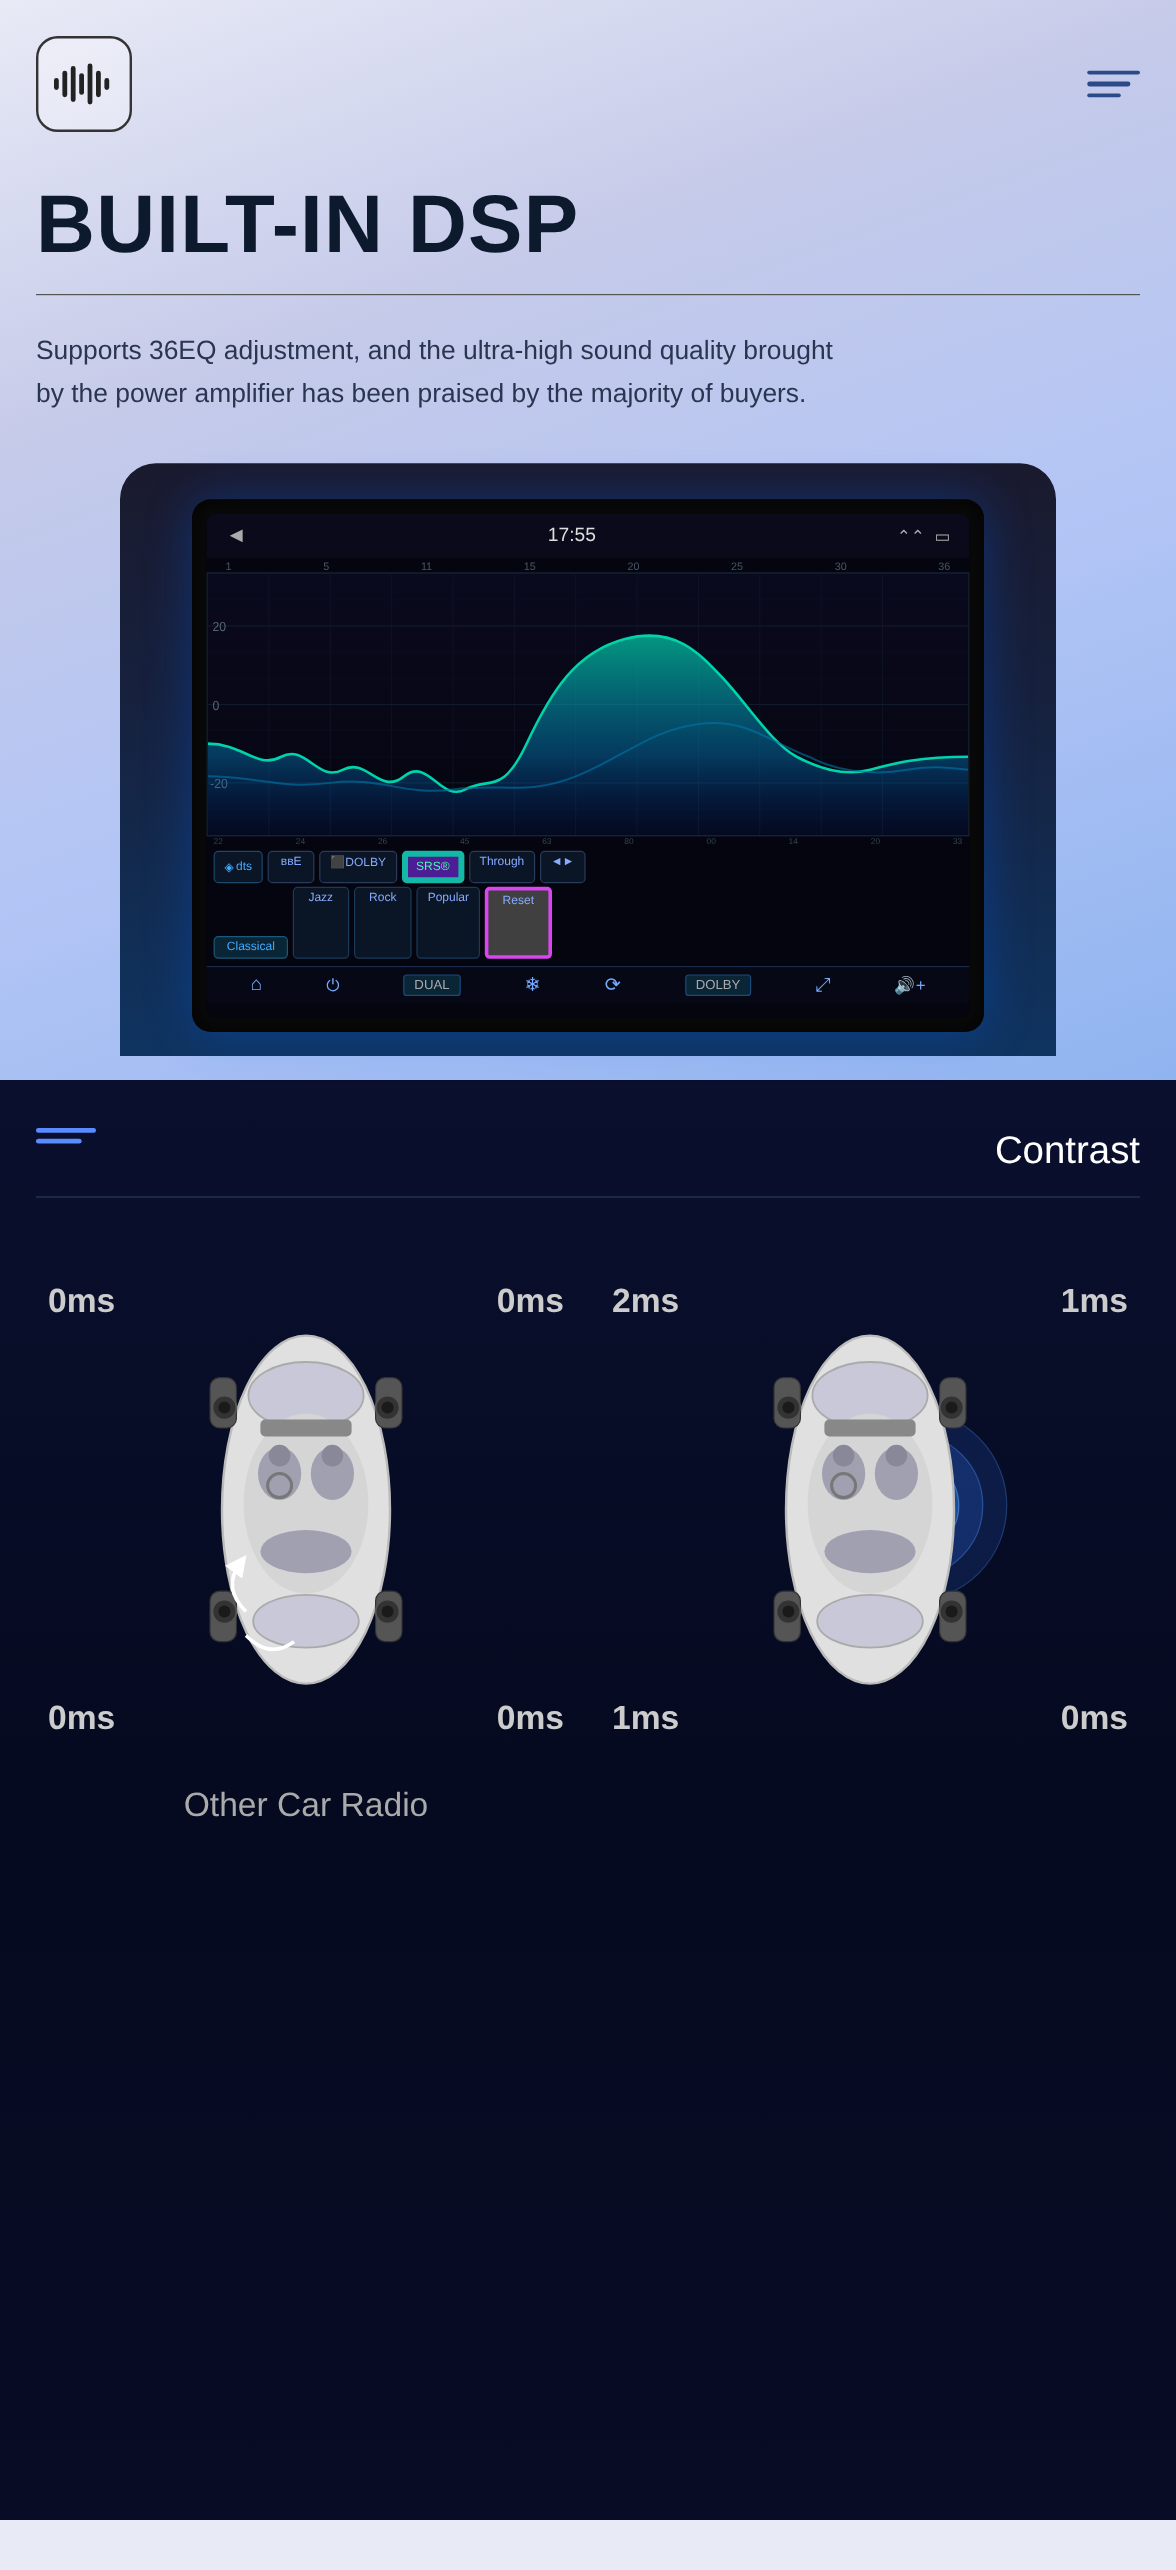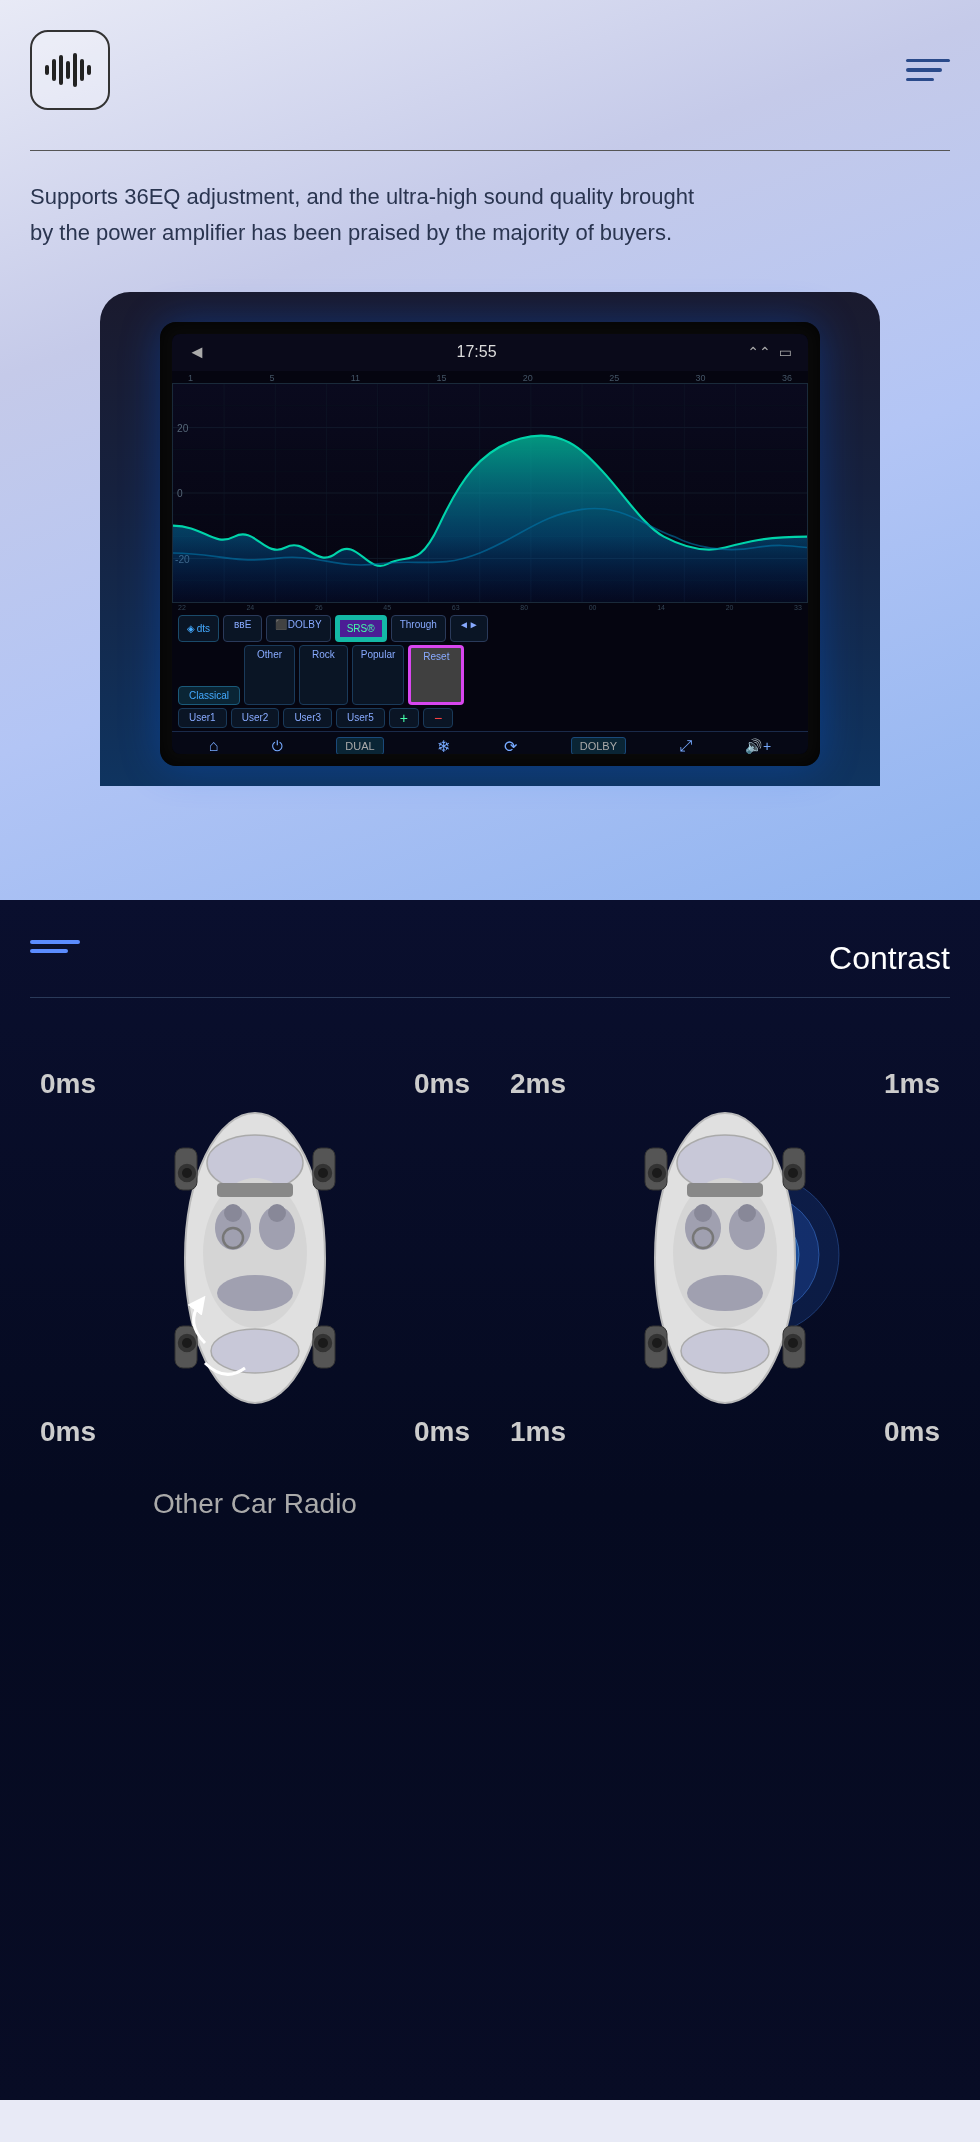--- a/index.html
+++ b/index.html
@@ -284,20 +284,21 @@
       </svg>
     </div>
 
     <div class="hamburger-icon">
       <span></span>
       <span></span>
       <span></span>
     </div>
   </div>
 
+  <h1 class="page-title">BUILT-IN DSP</h1>
 
   <hr class="divider">
 
   <p class="description">Supports 36EQ adjustment, and the ultra-high sound quality brought by the power amplifier has been praised by the majority of buyers.</p>
 
   <div class="car-display-wrapper">
     <div class="car-display-outer">
       <div class="car-display-bezel">
         <div class="car-screen">
 
@@ -387,32 +388,24 @@
                   <span>dts</span>
               </div>
               <div style="background:#0a1525;border:1px solid #2a3a5a;border-radius:4px;color:#8af;font-size:10px;padding:3px 10px;">ввЕ</div>
               <div style="background:#0a1525;border:1px solid #2a3a5a;border-radius:4px;color:#8af;font-size:10px;padding:3px 8px;">⬛DOLBY</div>
               <div style="background:#4c1d95;border:5px solid #14b8a6;border-radius:4px;color:#4fa;font-size:10px;padding:3px 7px;">SRS®</div>
               <div style="background:#0a1525;border:1px solid #2a3a5a;border-radius:4px;color:#8af;font-size:10px;padding:3px 8px;">Through</div>
               <div style="background:#0a1525;border:1px solid #2a3a5a;border-radius:4px;color:#8af;font-size:10px;padding:3px 8px;">◄►</div>
             </div>
             <div style="display:flex;gap:4px;margin-bottom:3px;">
               <div style="background:#0a2535;border:1px solid #1a5a7a;border-radius:4px;color:#4af;font-size:10px;padding:3px 10px;margin-top:41px;">Classical</div>
-              <div style="background:#0a1525;border:1px solid #1a3a5a;border-radius:4px;color:#8af;font-size:10px;padding:3px 12px;">Other</div>
+              <div style="background:#0a1525;border:1px solid #1a3a5a;border-radius:4px;color:#8af;font-size:10px;padding:3px 12px;">Jazz</div>
               <div style="background:#0a1525;border:1px solid #1a3a5a;border-radius:4px;color:#8af;font-size:10px;padding:3px 12px;">Rock</div>
               <div style="background:#0a1525;border:1px solid #1a3a5a;border-radius:4px;color:#8af;font-size:10px;padding:3px 8px;">Popular</div>
               <div style="background:#404040;border:3px solid #d946ef;border-radius:4px;color:#8af;font-size:10px;padding:3px 12px;">Reset</div>
-            </div>
-            <div style="display:flex;gap:4px;">
-              <div style="background:#0a1525;border:1px solid #1a3a5a;border-radius:4px;color:#8af;font-size:10px;padding:3px 10px;">User1</div>
-              <div style="background:#0a1525;border:1px solid #1a3a5a;border-radius:4px;color:#8af;font-size:10px;padding:3px 10px;">User2</div>
-              <div style="background:#0a1525;border:1px solid #1a3a5a;border-radius:4px;color:#8af;font-size:10px;padding:3px 10px;">User3</div>
-              <div style="background:#0a1525;border:1px solid #1a3a5a;border-radius:4px;color:#8af;font-size:10px;padding:3px 10px;">User5</div>
-              <div style="background:#0a1525;border:1px solid #1a3a5a;border-radius:4px;color:#4fa;font-size:14px;padding:1px 10px;">+</div>
-              <div style="background:#0a1525;border:1px solid #1a3a5a;border-radius:4px;color:#f44;font-size:14px;padding:1px 10px;">−</div>
             </div>
           </div>
 
           <div style="display:flex;align-items:center;justify-content:space-around;background:#060815;padding:5px 10px;border-top:1px solid #1a2a4a;">
             <span style="color:#7af;font-size:16px;">⌂</span>
             <span style="color:#7af;font-size:14px;">⏻</span>
             <span style="color:#aaa;font-size:11px;background:#0a2535;border:1px solid #1a4a7a;padding:2px 8px;border-radius:3px;">DUAL</span>
             <span style="color:#7af;font-size:16px;">❄</span>
             <span style="color:#7af;font-size:16px;">⟳</span>
             <span style="color:#aaa;font-size:11px;background:#0a2535;border:1px solid #1a4a7a;padding:2px 8px;border-radius:3px;">DOLBY</span>

